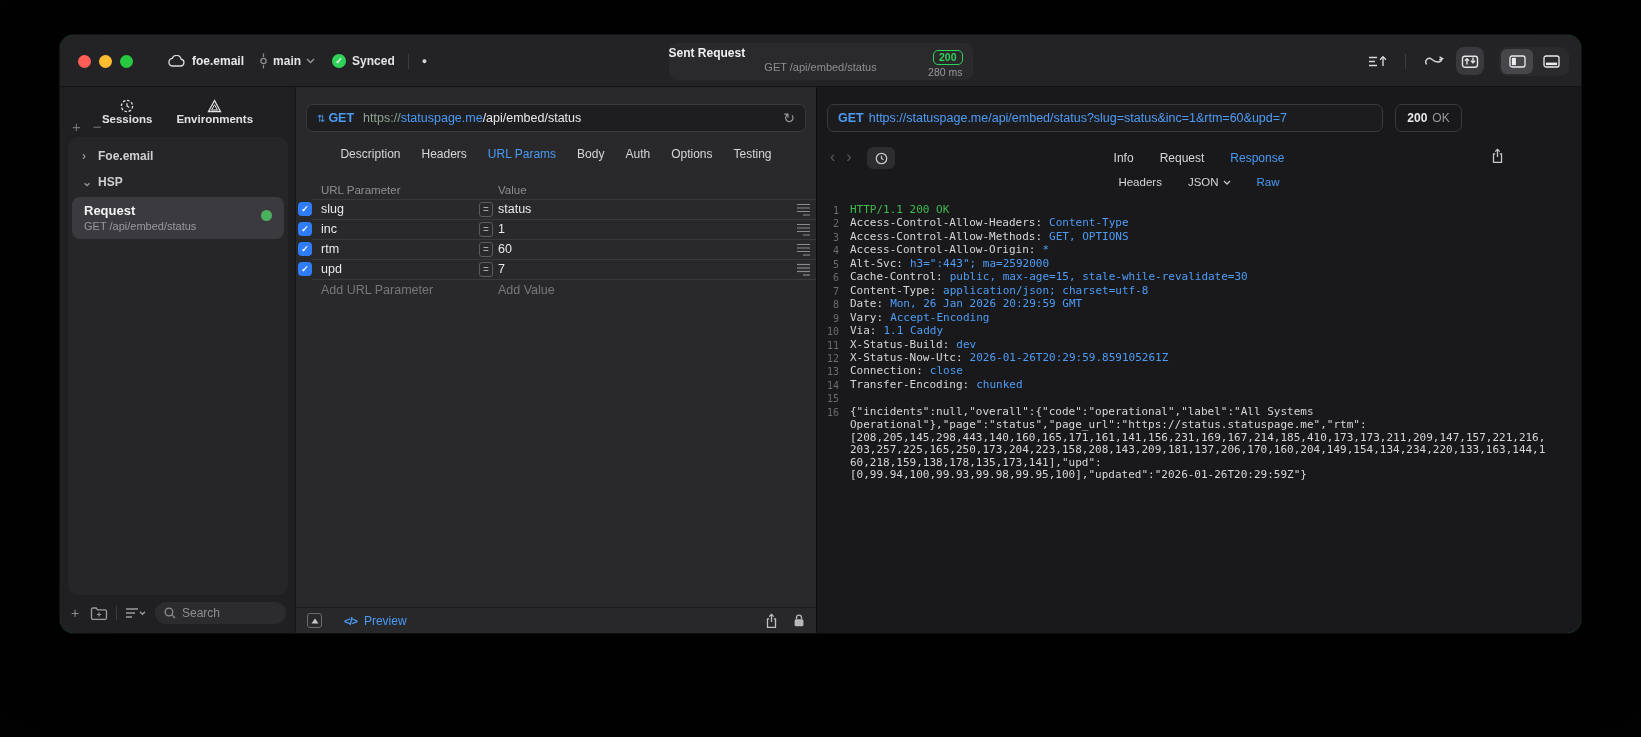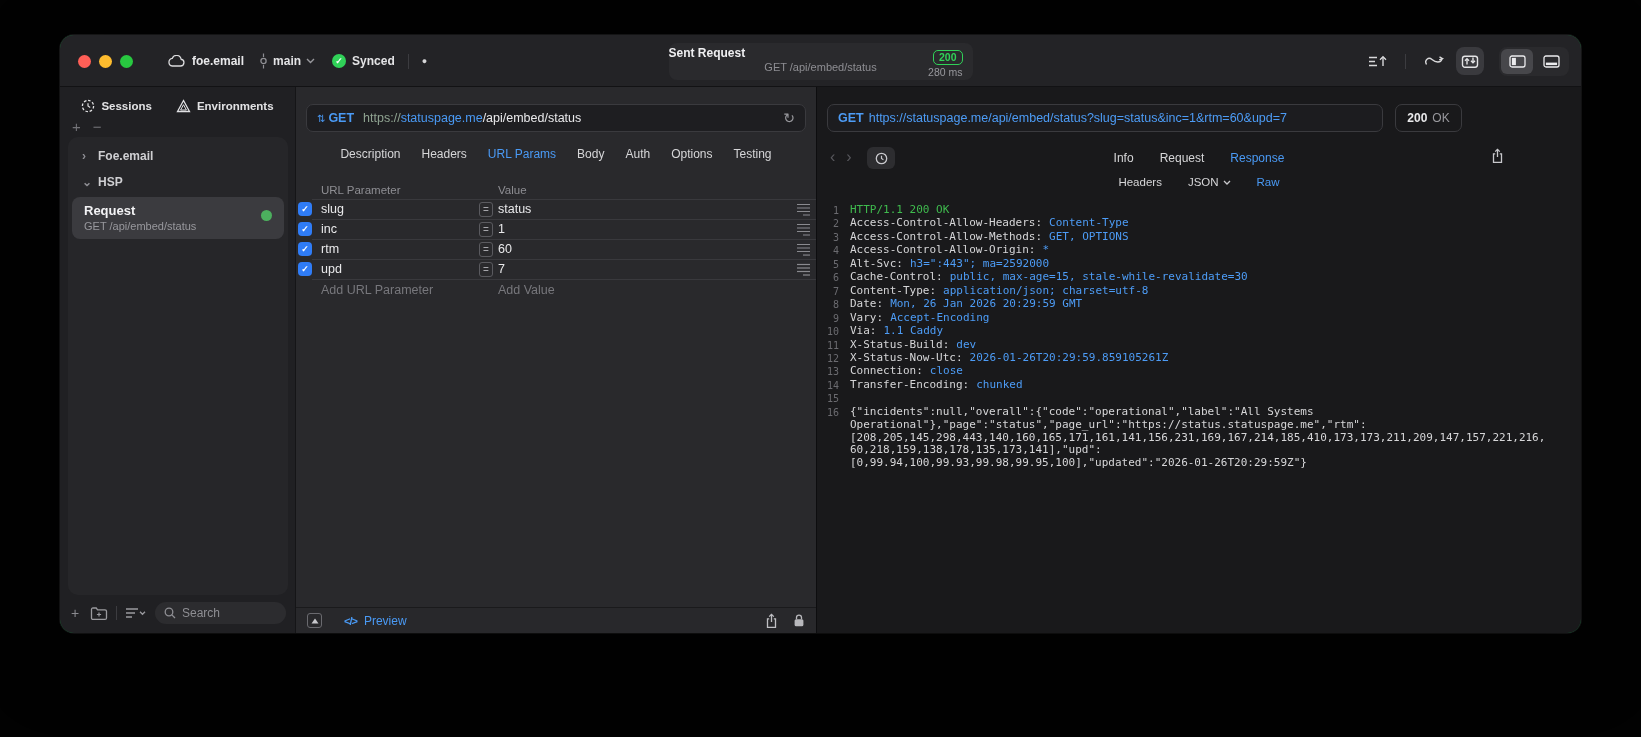--- a/index.html
+++ b/index.html
@@ -42,21 +42,21 @@
 
   
   .main { position:absolute; top:52px; left:0; right:0; bottom:0; display:flex; }
   .sidebar { width:235px; flex:none; background:#202023; position:relative; }
   .request-pane { width:522px; flex:none; background:#29292C; position:relative;
     border-left:1px solid #151517; border-right:1px solid #0D0D0F; }
   .response-pane { flex:1; background:#19191B; position:relative; }
 
   
   .side-tabs { position:absolute; top:12px; left:0; right:0; display:flex; justify-content:center; gap:24px; }
-  .side-tab { display:flex; align-items:center; gap:6px; font-size:11.5px; font-weight:700; color:#E2E2E4; }
+  .side-tab { display:flex; align-items:center; font-size:11.5px; font-weight:700; color:#E2E2E4;flex-direction:column; }
   .pm-row { position:absolute; top:31px; left:12px; display:flex; gap:12px; color:#737378; font-size:15px; }
   .panel { position:absolute; left:8px; right:7px; top:50px; bottom:38px; background:#262629;
     border-radius:10px; padding-top:6px; }
   .tree-item { height:26px; display:flex; align-items:center; gap:8px; padding:0 14px;
     font-size:12px; font-weight:700; color:#CFCFD2; }
   .tree-chev { color:#8E8E93; font-size:12px; width:8px; }
   .req-item { margin:2px 4px; background:#3B3B3F; border-radius:8px; padding:6px 12px 7px; position:relative; }
   .req-title { font-size:13px; font-weight:700; color:#F3F3F5; }
   .req-sub { font-size:11px; color:#98989D; margin-top:2px; }
   .green-dot { position:absolute; right:12px; top:13px; width:11px; height:11px; border-radius:50%; background:#4CAF5E; }
@@ -577,20 +577,24 @@
           <div class="cl">
               <span class="ln"></span>
               <span class="body-text">Operational"},"page":"status","page_url":"https://status.statuspage.me","rtm":</span>
             </div>
           <div class="cl">
               <span class="ln"></span>
               <span class="body-text">[208,205,145,298,443,140,160,165,171,161,141,156,231,169,167,214,185,410,173,173,211,209,147,157,221,216,</span>
             </div>
           <div class="cl">
               <span class="ln"></span>
+              <span class="body-text">203,257,225,165,250,173,204,223,158,208,143,209,181,137,206,170,160,204,149,154,134,234,220,133,163,144,1</span>
+            </div>
+          <div class="cl">
+              <span class="ln"></span>
               <span class="body-text">60,218,159,138,178,135,173,141],"upd":</span>
             </div>
           <div class="cl">
               <span class="ln"></span>
               <span class="body-text">[0,99.94,100,99.93,99.98,99.95,100],"updated":"2026-01-26T20:29:59Z"}</span>
             </div>
         </div>
       </section>
 
     </div>

